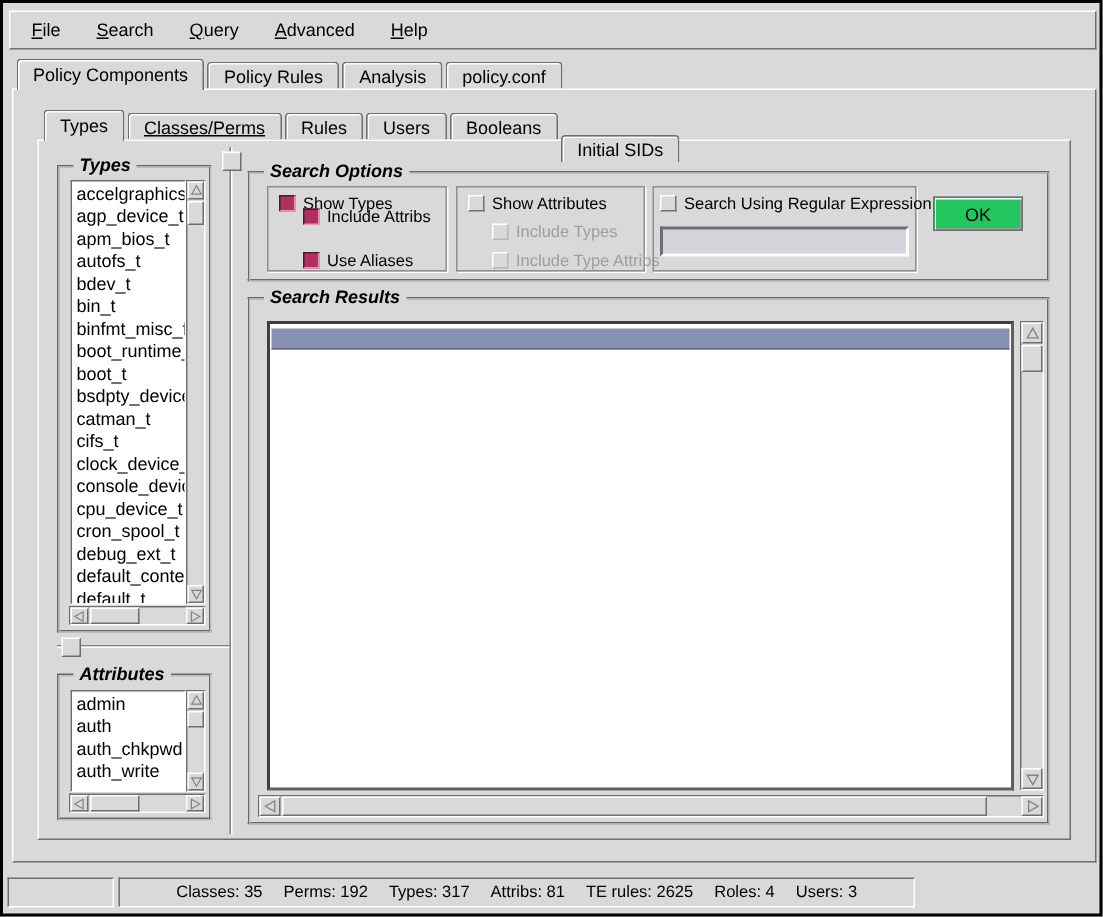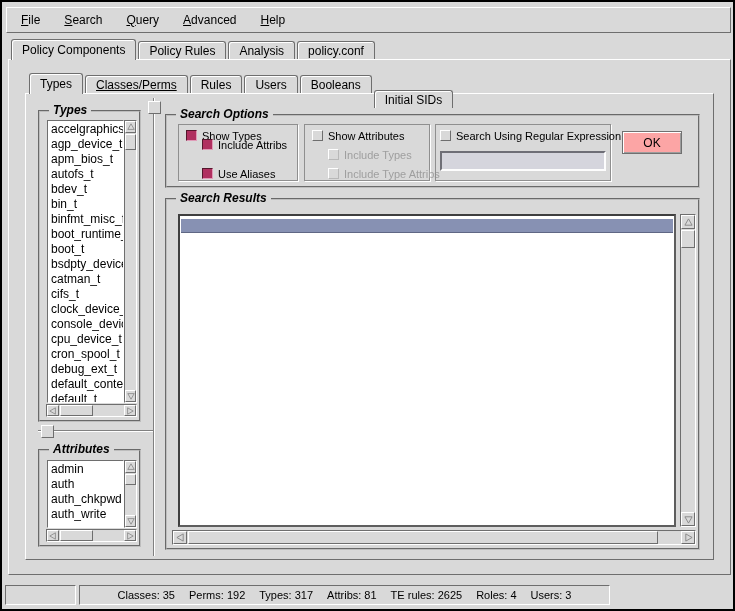--- a/index.html
+++ b/index.html
@@ -35,21 +35,21 @@
             display:flex; align-items:center; justify-content:center; overflow:hidden; }
   
   .cbrow { position:absolute; display:flex; align-items:center; gap:5px; height:13px; font-size:11px; white-space:nowrap; }
   .ind { width:11px; height:11px; flex:none; border:1px solid; border-color:#fff #6e6e6e #6e6e6e #fff; background:#d9d9d9; }
   .ind.checked { background:#b03060; border-color:#54172c #e09cb8 #e09cb8 #54172c; }
   .disabled-label { color:#9e9e9e; }
   .thinbox { border:1px solid #8f8f8f; box-shadow:1px 1px 0 #ffffff; }
   
   .entry { background:#d5d5dd; border:2px solid; border-color:#6e6e76 #fdfdfd #fdfdfd #6e6e76;
            font-family:inherit; font-size:12px; padding:0 3px; outline:none; width:100%; height:100%; }
-  .btn { background:#fca5a5; border:1px solid #707070;
+  .btn { background:#22c55e; border:1px solid #707070;
          box-shadow:inset 1px 1px 0 #fff, inset -1px -1px 0 #9c9c9c;
          display:flex; align-items:center; justify-content:center; font-size:12px; cursor:default; }
   
   .textarea { background:#fff; border:2px solid; border-color:#3f3f3f #5e5e5e #5e5e5e #3f3f3f; position:absolute; }
   .selbar { position:absolute; left:1px; right:1px; top:3px; height:14px; background:#8791b3; border-bottom:1px solid #5f6784; }
   
   .sash-handle { background:#d9d9d9; border:1px solid; border-color:#fff #6e6e6e #6e6e6e #fff; position:absolute; }
   .groove-h { position:absolute; height:2px; border-top:1px solid #808080; border-bottom:1px solid #fff; }
   .groove-v { position:absolute; width:2px; border-left:1px solid #808080; border-right:1px solid #fff; }
   

